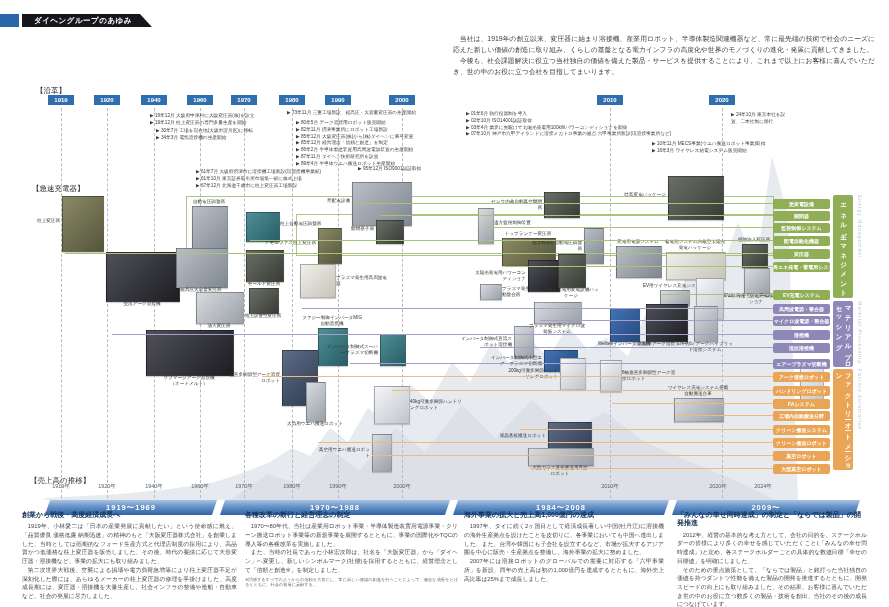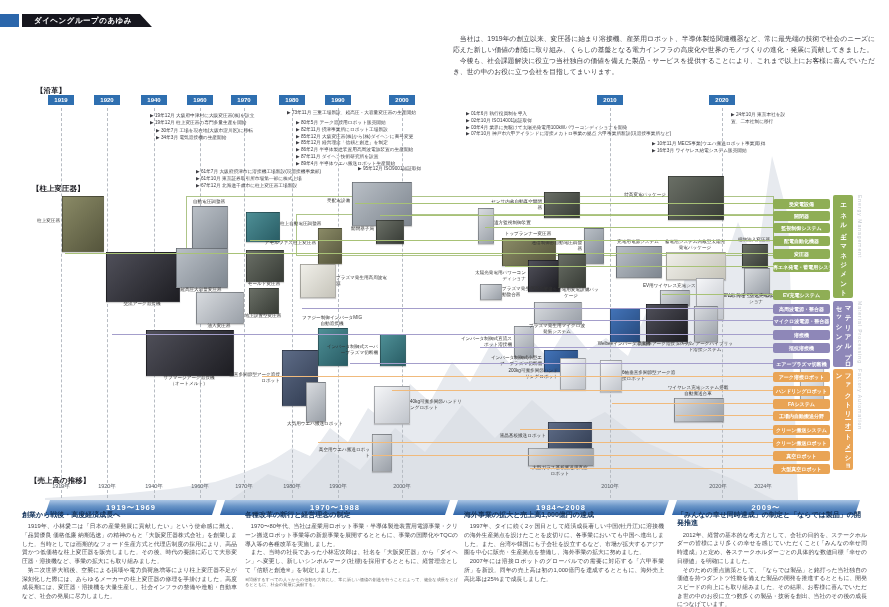--- a/index.html
+++ b/index.html
@@ -8,21 +8,21 @@
   svg.sil{position:absolute;left:0;top:0;}
   .ribbon-square{position:absolute;left:0;top:14px;width:19px;height:13px;background:#2b66ab;}
   .ribbon{position:absolute;left:22px;top:14px;height:13px;background:#16161e;color:#fff;
           font-size:7.5px;font-weight:bold;line-height:13px;padding:0 20px 0 12px;letter-spacing:.5px;
           clip-path:polygon(0 0,calc(100% - 12px) 0,100% 100%,0 100%);}
   .title{position:absolute;left:60px;top:36px;font-size:16.5px;font-weight:bold;color:#5c4037;
          line-height:1.4;letter-spacing:.5px;}
   .intro{position:absolute;left:453px;top:33px;width:422px;font-size:6.8px;color:#3a3a40;
          line-height:1.62;text-align:justify;}
   .intro p{margin:0;text-indent:1em;}
-  .seclabel{position:absolute;font-size:7.5px;font-weight:bold;color:#1c1c22;}
+  .seclabel{position:absolute;font-size:7.5px;font-weight:normal;color:#1c1c22;}
   .grid{position:absolute;top:108px;height:390px;width:0;border-left:1px dashed #b7bcc3;}
   .badge{position:absolute;top:95px;width:26px;height:10px;background:#2f6fb0;color:#fff;
          font-size:6px;font-weight:bold;text-align:center;line-height:10px;}
   .ms{position:absolute;font-size:4.7px;color:#3c3c42;line-height:1.45;}
   .route{position:absolute;border:1px solid rgba(139,173,86,.7);}
   .cline{position:absolute;height:1px;}
   .thumb{position:absolute;border:1px solid rgba(30,30,30,.25);box-shadow:0 1px 1px rgba(0,0,0,.18);}
   .t-olive{background:linear-gradient(135deg,#8a8a66,#55553c);}
   .t-black{background:linear-gradient(135deg,#50505a,#1d1d22);}
   .t-dark{background:linear-gradient(135deg,#6a6f66,#383c36);}
@@ -66,21 +66,21 @@
 
   <div class="title">
   </div>
 
   <div class="intro">
     <p>当社は、1919年の創立以来、変圧器に始まり溶接機、産業用ロボット、半導体製造関連機器など、常に最先端の技術で社会のニーズに応えた新しい価値の創造に取り組み、くらしの基盤となる電力インフラの高度化や世界のモノづくりの進化・発展に貢献してきました。</p>
     <p>今後も、社会課題解決に役立つ当社独自の価値を備えた製品・サービスを提供することにより、これまで以上にお客様に喜んでいただき、世の中のお役に立つ会社を目指してまいります。</p>
   </div>
 
   <div class="seclabel" style="left:36px;top:86px;">【沿革】</div>
-  <div class="seclabel" style="left:32px;top:184px;">【柱上変圧器】</div>
+  <div class="seclabel" style="left:32px;top:184px;">【急速充電器】</div>
   <div class="seclabel" style="left:30px;top:476px;">【売上高の推移】</div>
 
   <div id="grid-layer">
       <div class="grid" style="left: 61px;"></div>
       <div class="badge" style="left: 48px;">1919</div>
       <div class="grid" style="left: 107px;"></div>
       <div class="badge" style="left: 94px;">1920</div>
       <div class="grid" style="left: 154px;"></div>
       <div class="badge" style="left: 141px;">1940</div>
       <div class="grid" style="left: 200px;"></div>

